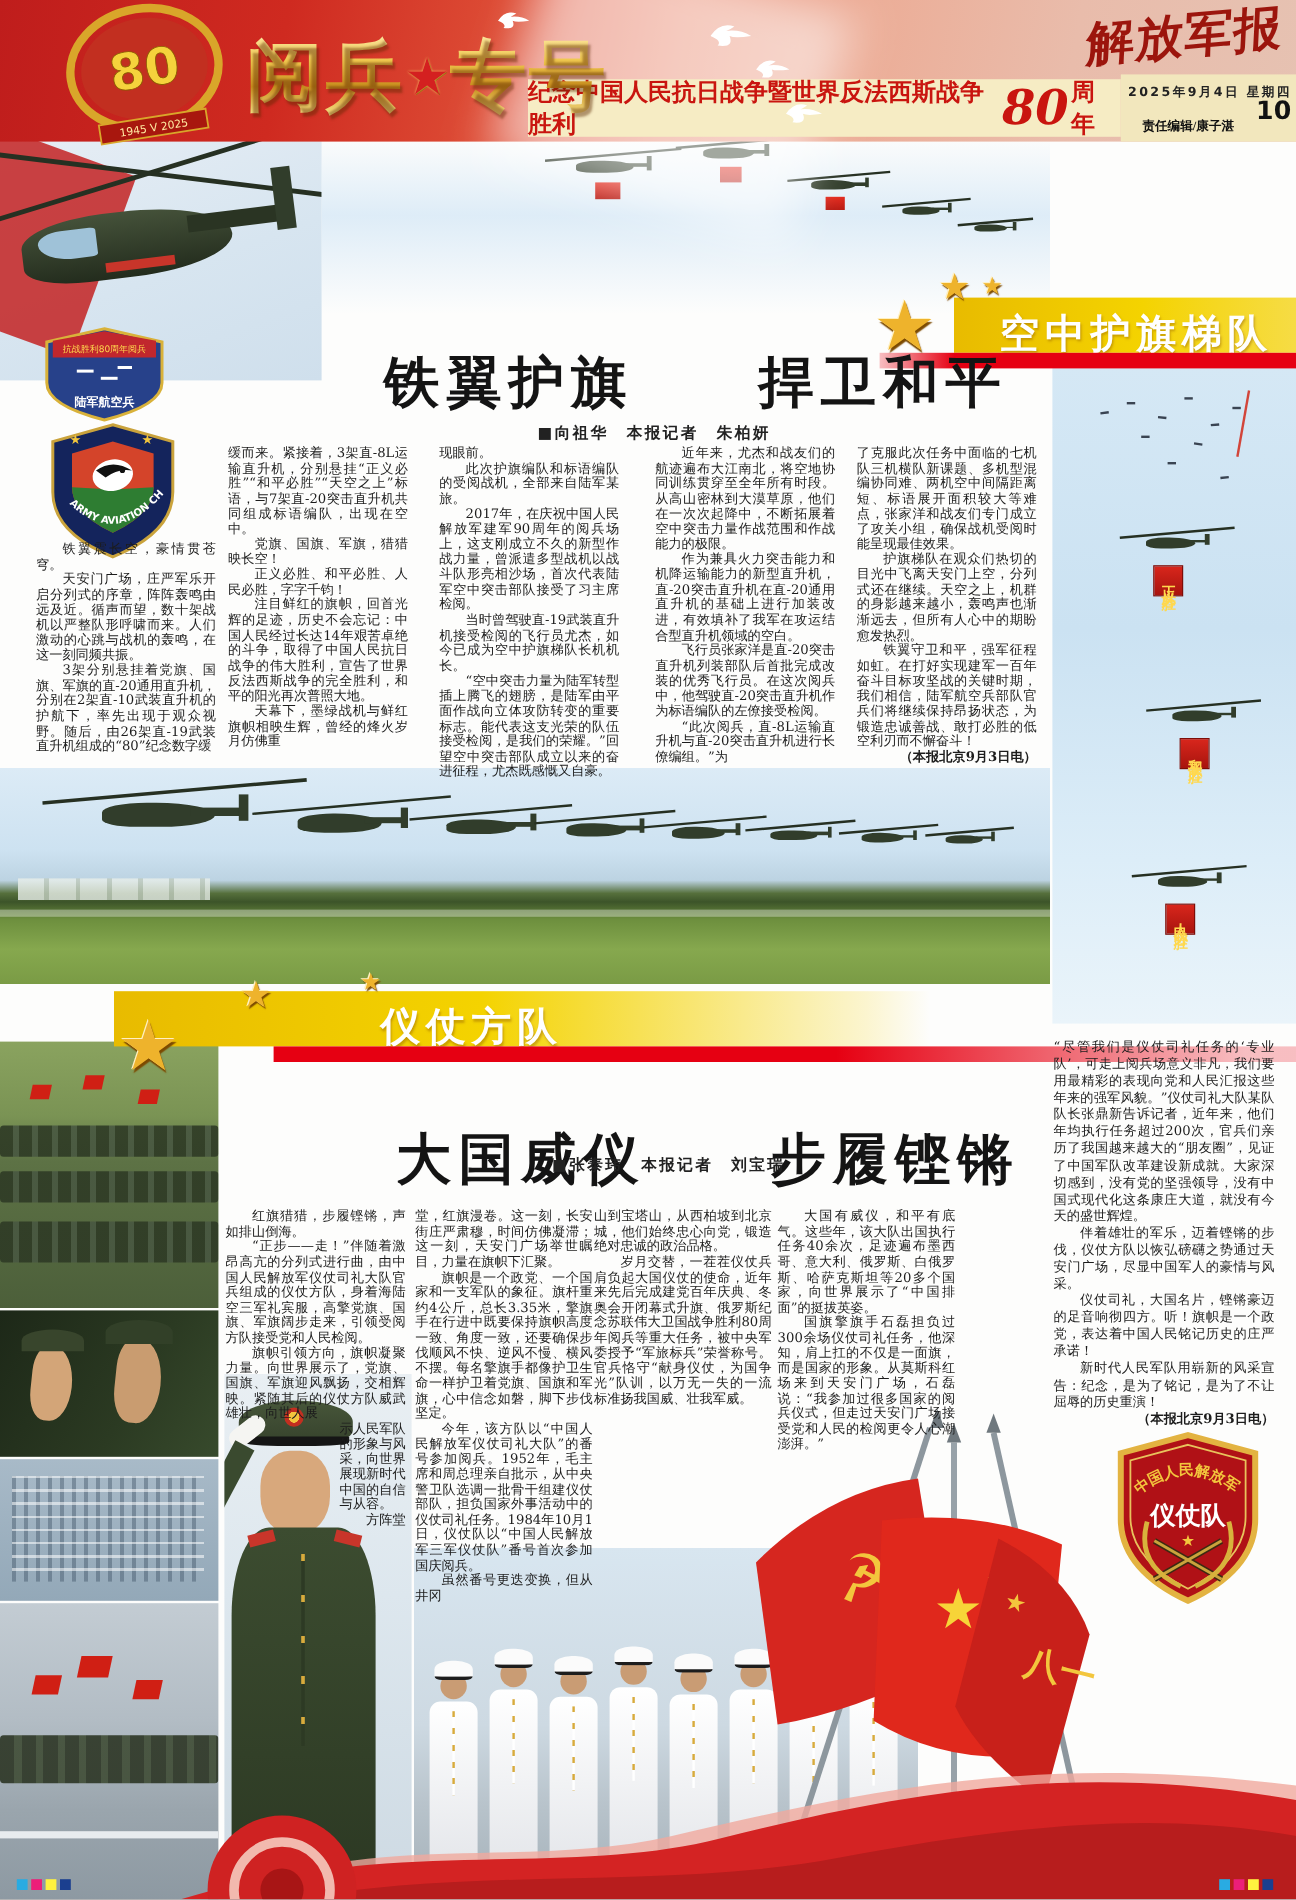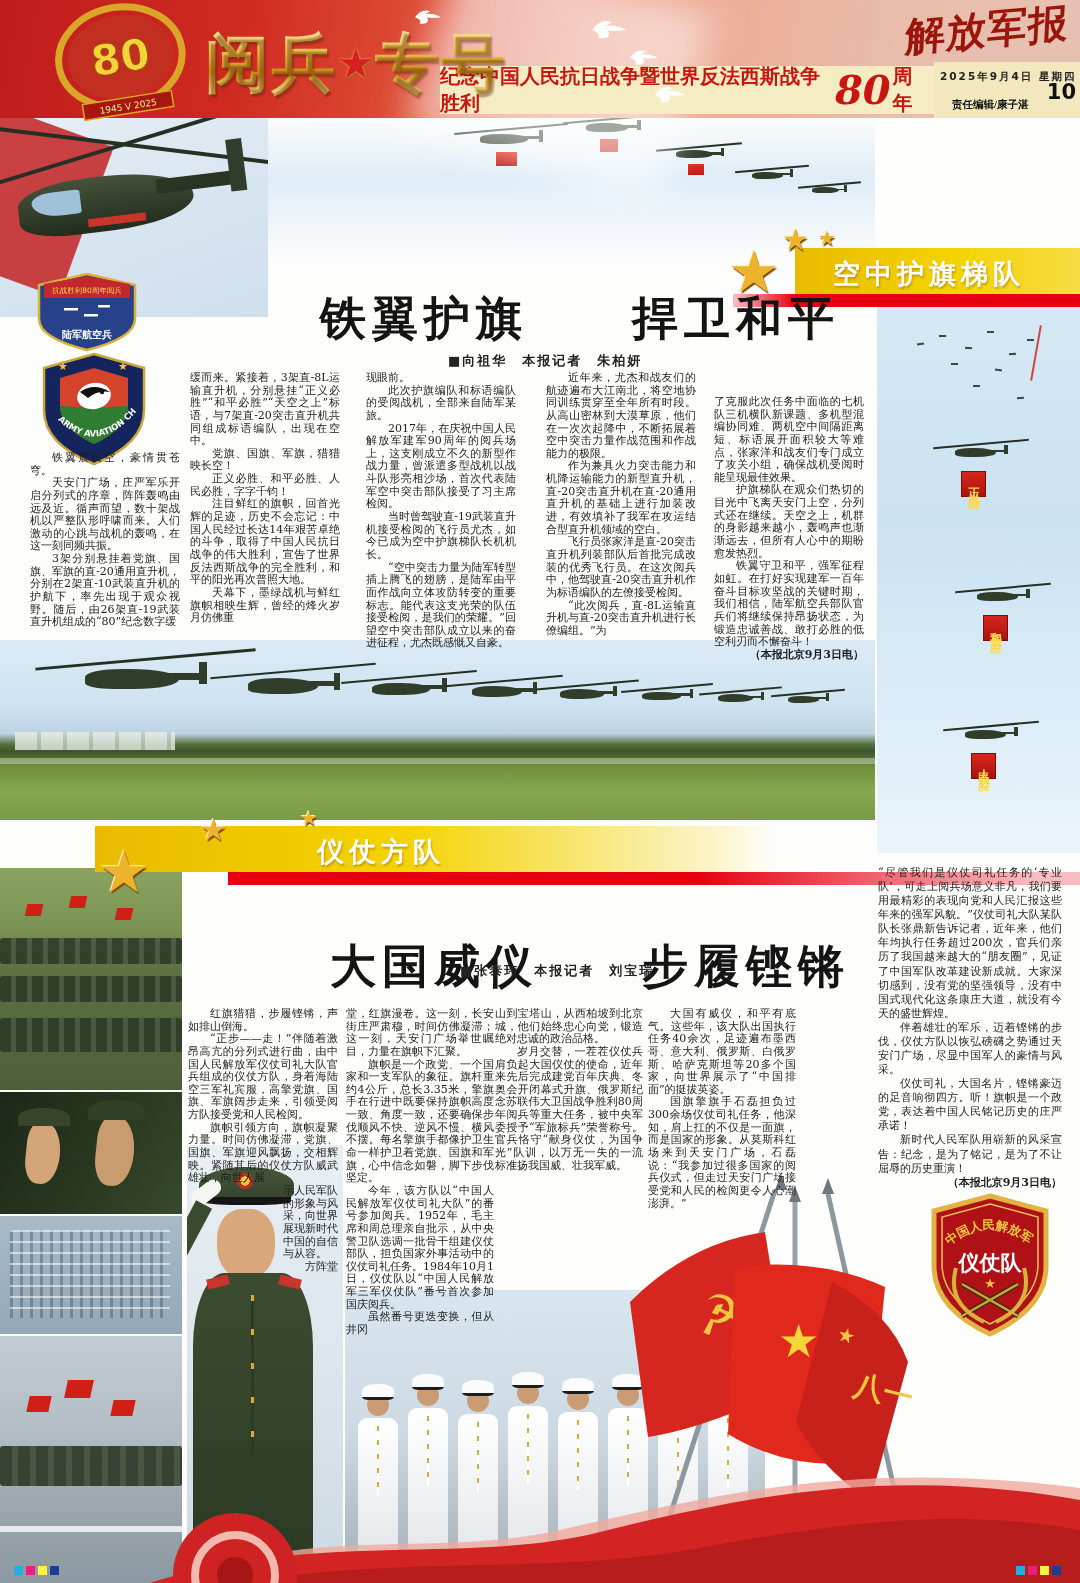--- a/index.html
+++ b/index.html
@@ -25,21 +25,21 @@
   #masthead{position:absolute;left:905px;top:2px;width:175px;height:60px;color:#9c150d;
     font-family:"DejaVu Serif",serif;font-weight:900;font-size:40px;letter-spacing:1px;
     transform:rotate(-5deg) skewX(-8deg);}
   .dateline-top{font-family:"DejaVu Sans",sans-serif;font-size:10.5px;letter-spacing:2px;color:#222;font-weight:700;}
   .editor-line{font-family:Liberation Serif, serif;font-size:10.5px;color:#111;font-weight:800;}
   .pagenum{font-family:"DejaVu Sans",sans-serif;font-size:21px;font-weight:900;color:#111;}
   .dove{position:absolute;z-index:7;}
   
   .sec-band{position:absolute;height:46px;z-index:4;}
   .sec-band .label{position:absolute;top:8px;color:#fff;font-family:"DejaVu Sans",sans-serif;
-    font-weight:900;font-size:27px;letter-spacing:5px;text-shadow:1px 2px 2px rgba(120,60,0,.35);}
+    font-weight:900;font-size:33px;letter-spacing:5px;text-shadow:1px 2px 2px rgba(120,60,0,.35);}
   .red-stripe{position:absolute;height:13px;z-index:4;}
   .star{font-family:"DejaVu Sans",sans-serif;color:#eeb32c;position:absolute;z-index:5;
     text-shadow:-1px -1px 0 #fff0c0,1px 2px 1px #7c4a00;}
   
   .headline{position:absolute;z-index:5;font-family:"DejaVu Sans",sans-serif;font-weight:900;
     color:#141414;font-size:46px;letter-spacing:6px;white-space:nowrap;}
   .byline{position:absolute;z-index:5;font-size:13px;color:#222;font-weight:600;letter-spacing:2px;}
   .col{position:absolute;z-index:5;width:150px;text-align:justify;color:#1c1c1c;
     font-size:11px;line-height:1.15;}
   .col p{margin:0;text-indent:2em;}
@@ -227,21 +227,21 @@
     <p>2017年，在庆祝中国人民解放军建军90周年的阅兵场上，这支刚成立不久的新型作战力量，曾派遣多型战机以战斗队形亮相沙场，首次代表陆军空中突击部队接受了习主席检阅。</p>
     <p>当时曾驾驶直-19武装直升机接受检阅的飞行员尤杰，如今已成为空中护旗梯队长机机长。</p>
     <p>“空中突击力量为陆军转型插上腾飞的翅膀，是陆军由平面作战向立体攻防转变的重要标志。能代表这支光荣的队伍接受检阅，是我们的荣耀。”回望空中突击部队成立以来的奋进征程，尤杰既感慨又自豪。</p>
   </div>
   <div class="col" style="left:546px;top:372px;">
     <p>近年来，尤杰和战友们的航迹遍布大江南北，将空地协同训练贯穿至全年所有时段。从高山密林到大漠草原，他们在一次次起降中，不断拓展着空中突击力量作战范围和作战能力的极限。</p>
     <p>作为兼具火力突击能力和机降运输能力的新型直升机，直-20突击直升机在直-20通用直升机的基础上进行加装改进，有效填补了我军在攻运结合型直升机领域的空白。</p>
     <p>飞行员张家洋是直-20突击直升机列装部队后首批完成改装的优秀飞行员。在这次阅兵中，他驾驶直-20突击直升机作为标语编队的左僚接受检阅。</p>
     <p>“此次阅兵，直-8L运输直升机与直-20突击直升机进行长僚编组。”为</p>
   </div>
-  <div class="col" style="left:714px;top:372px;margin-top:24px;">
+  <div class="col" style="left:714px;top:372px;">
     <p class="cont">了克服此次任务中面临的七机队三机横队新课题、多机型混编协同难、两机空中间隔距离短、标语展开面积较大等难点，张家洋和战友们专门成立了攻关小组，确保战机受阅时能呈现最佳效果。</p>
     <p>护旗梯队在观众们热切的目光中飞离天安门上空，分列式还在继续。天空之上，机群的身影越来越小，轰鸣声也渐渐远去，但所有人心中的期盼愈发热烈。</p>
     <p>铁翼守卫和平，强军征程如虹。在打好实现建军一百年奋斗目标攻坚战的关键时期，我们相信，陆军航空兵部队官兵们将继续保持昂扬状态，为锻造忠诚善战、敢打必胜的低空利刃而不懈奋斗！</p>
     <p class="dl">（本报北京9月3日电）</p>
   </div>
 
   <div class="photo" style="left:0;top:640px;width:875px;height:180px;
        background:linear-gradient(180deg,#dcebf6 0%,#cde2f1 38%,#bcd3e2 52%,#56703c 58%,#3c5429 62%,#6d8f3e 70%,#86a84e 84%,#7a9b45 100%);">
     <div class="abs" style="left:15px;top:92px;width:160px;height:18px;background:repeating-linear-gradient(90deg,#e8eee9 0 22px,#c2cdc0 22px 26px);opacity:.8"></div>
     <div class="abs" style="left:0;top:118px;width:875px;height:6px;background:rgba(255,255,255,.35)"></div>
@@ -363,21 +363,21 @@
     <div class="rankrow" style="top:110px;height:40px;background:repeating-linear-gradient(90deg,#2c3524 0 12px,#3f4c35 12px 18px)"></div>
     <div class="abs" style="left:0;top:190px;width:182px;height:6px;background:#e8ecef"></div>
   </div>
 
   <div class="headline" style="left:330px;top:936px;text-align:center;">大国威仪　　步履铿锵</div>
   <div class="byline" style="left:460px;top:962px;">■张泰玮　本报记者　刘宝瑞</div>
 
   <div class="col" style="left:188px;top:1008px;">
     <p>红旗猎猎，步履铿锵，声如排山倒海。</p>
     <p>“正步——走！”伴随着激昂高亢的分列式进行曲，由中国人民解放军仪仗司礼大队官兵组成的仪仗方队，身着海陆空三军礼宾服，高擎党旗、国旗、军旗阔步走来，引领受阅方队接受党和人民检阅。</p>
-    <p>旗帜引领方向，旗帜凝聚力量。时间仿佛凝滞，党旗、国旗、军旗迎风飘扬，交相辉映。紧随其后的仪仗方队威武雄壮，向世人展</p>
+    <p>旗帜引领方向，旗帜凝聚力量。向世界展示了，党旗、国旗、军旗迎风飘扬，交相辉映。紧随其后的仪仗方队威武雄壮，向世人展</p>
     <div class="wrapzone">
       <p>示人民军队的形象与风采，向世界展现新时代中国的自信与从容。</p>
       <p class="ind">方阵堂</p>
     </div>
   </div>
   <div class="col" style="left:346px;top:1008px;width:148px;">
     <p class="cont">堂，红旗漫卷。这一刻，长安街庄严肃穆，时间仿佛凝滞；这一刻，天安门广场举世瞩目，力量在旗帜下汇聚。</p>
     <p>旗帜是一个政党、一个国家和一支军队的象征。旗杆重约4公斤，总长3.35米，擎旗手在行进中既要保持旗帜高度一致、角度一致，还要确保步伐顺风不快、逆风不慢、横风不摆。每名擎旗手都像护卫生命一样护卫着党旗、国旗和军旗，心中信念如磐，脚下步伐坚定。</p>
     <p>今年，该方队以“中国人民解放军仪仗司礼大队”的番号参加阅兵。1952年，毛主席和周总理亲自批示，从中央警卫队选调一批骨干组建仪仗部队，担负国家外事活动中的仪仗司礼任务。1984年10月1日，仪仗队以“中国人民解放军三军仪仗队”番号首次参加国庆阅兵。</p>
     <p>虽然番号更迭变换，但从井冈</p>

